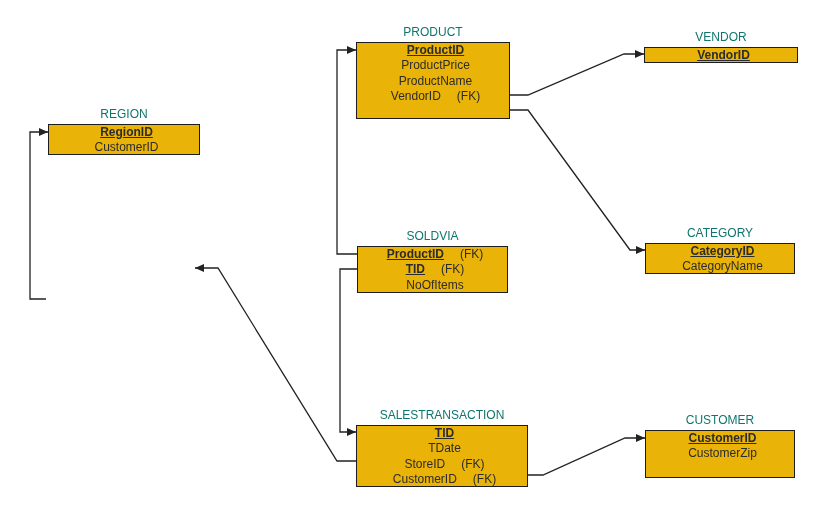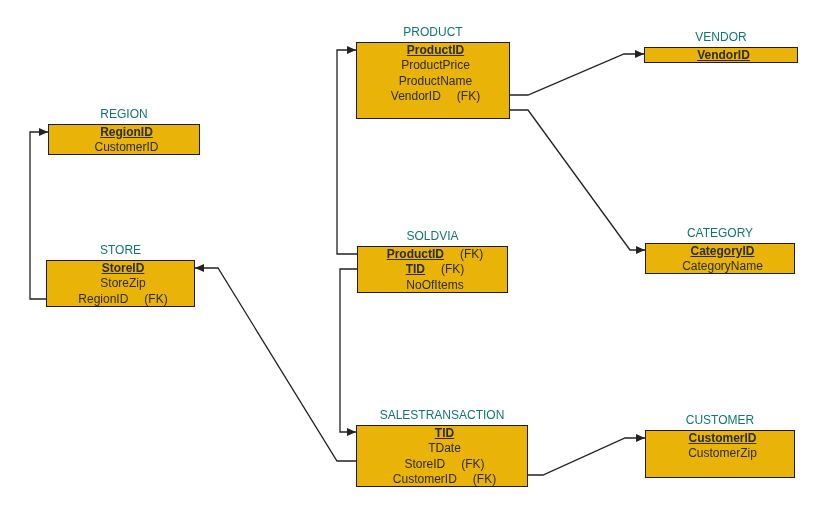--- a/index.html
+++ b/index.html
@@ -91,28 +91,20 @@
         <polyline points="505,475 543,475 625,438 645,438" fill="none" stroke="#222222" stroke-width="1.3" marker-end="url(#arrowhead)"></polyline>
       </g>
   </svg>
 <div class="entity" style="left: 48px; top: 124px; width: 152px; height: 31px; padding-left: 21px;">
       <div class="entity-title">REGION</div>
       <div class="entity-box">
         <div class="attr-row"><span class="attr-name pk">RegionID</span></div>
         <div class="attr-row"><span class="attr-name">CustomerID</span></div>
       </div>
     </div>
-    <div class="entity" style="left: 46px; top: 260px; width: 149px; height: 47px;">
-      <div class="entity-title">STORE</div>
-      <div class="entity-box">
-        <div class="attr-row"><span class="attr-name pk">StoreID</span></div>
-        <div class="attr-row"><span class="attr-name">StoreZip</span></div>
-        <div class="attr-row"><span class="attr-name">RegionID</span><span class="fk-label">(FK)</span></div>
-      </div>
-    </div>
     <div class="entity" style="left: 356px; top: 42px; width: 154px; height: 77px;">
       <div class="entity-title">PRODUCT</div>
       <div class="entity-box">
         <div class="attr-row"><span class="attr-name pk">ProductID</span></div>
         <div class="attr-row"><span class="attr-name">ProductPrice</span></div>
         <div class="attr-row"><span class="attr-name">ProductName</span></div>
         <div class="attr-row"><span class="attr-name">VendorID</span><span class="fk-label">(FK)</span></div>
       </div>
     </div>
     <div class="entity" style="left: 357px; top: 246px; width: 151px; height: 47px; border-radius: 22px;">

